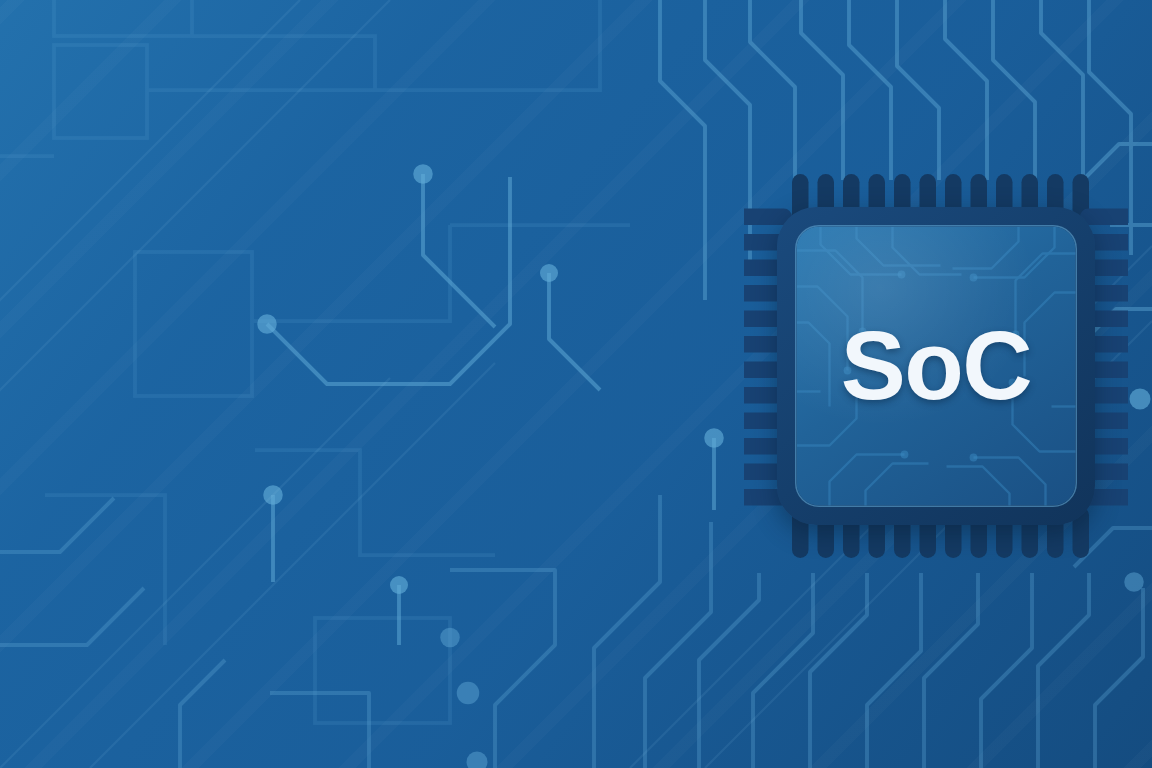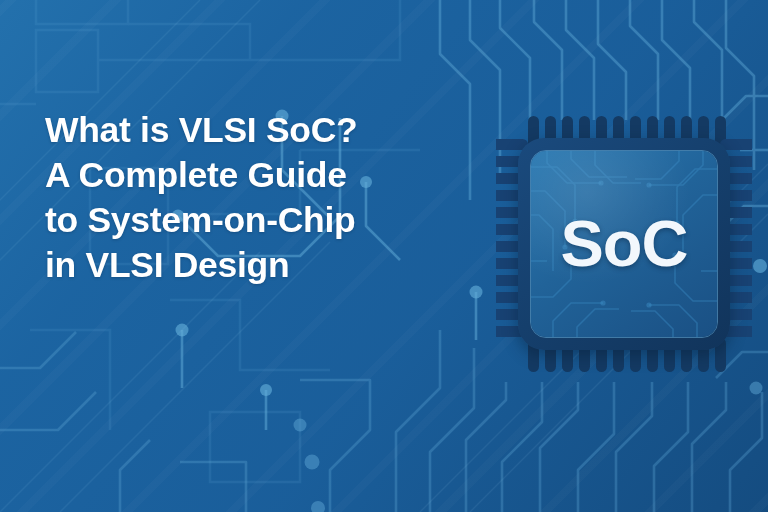--- a/index.html
+++ b/index.html
@@ -213,24 +213,20 @@
     <g stroke="#8cc4e6" stroke-width="1.4" opacity="0.10">
       <path d="M-40 240 L200 0"></path>
       <path d="M-40 300 L260 0"></path>
       <path d="M420 512 L768 164"></path>
       <path d="M470 512 L768 214"></path>
       <path d="M0 512 L260 252"></path>
       <path d="M60 512 L330 242"></path>
     </g>
   </svg>
 
-  <div class="headline">What is VLSI SoC?
-A Complete Guide
-to System-on-Chip
-in VLSI Design</div>
 
   <div class="chip-wrap">
 
     <svg class="chip-pins" width="256" height="268" viewBox="0 0 256 268">
       <g fill="#143a63">
         <rect x="32" y="6" width="11" height="34" rx="5.5"></rect>
         <rect x="49" y="6" width="11" height="34" rx="5.5"></rect>
         <rect x="66" y="6" width="11" height="34" rx="5.5"></rect>
         <rect x="83" y="6" width="11" height="34" rx="5.5"></rect>
         <rect x="100" y="6" width="11" height="34" rx="5.5"></rect>

